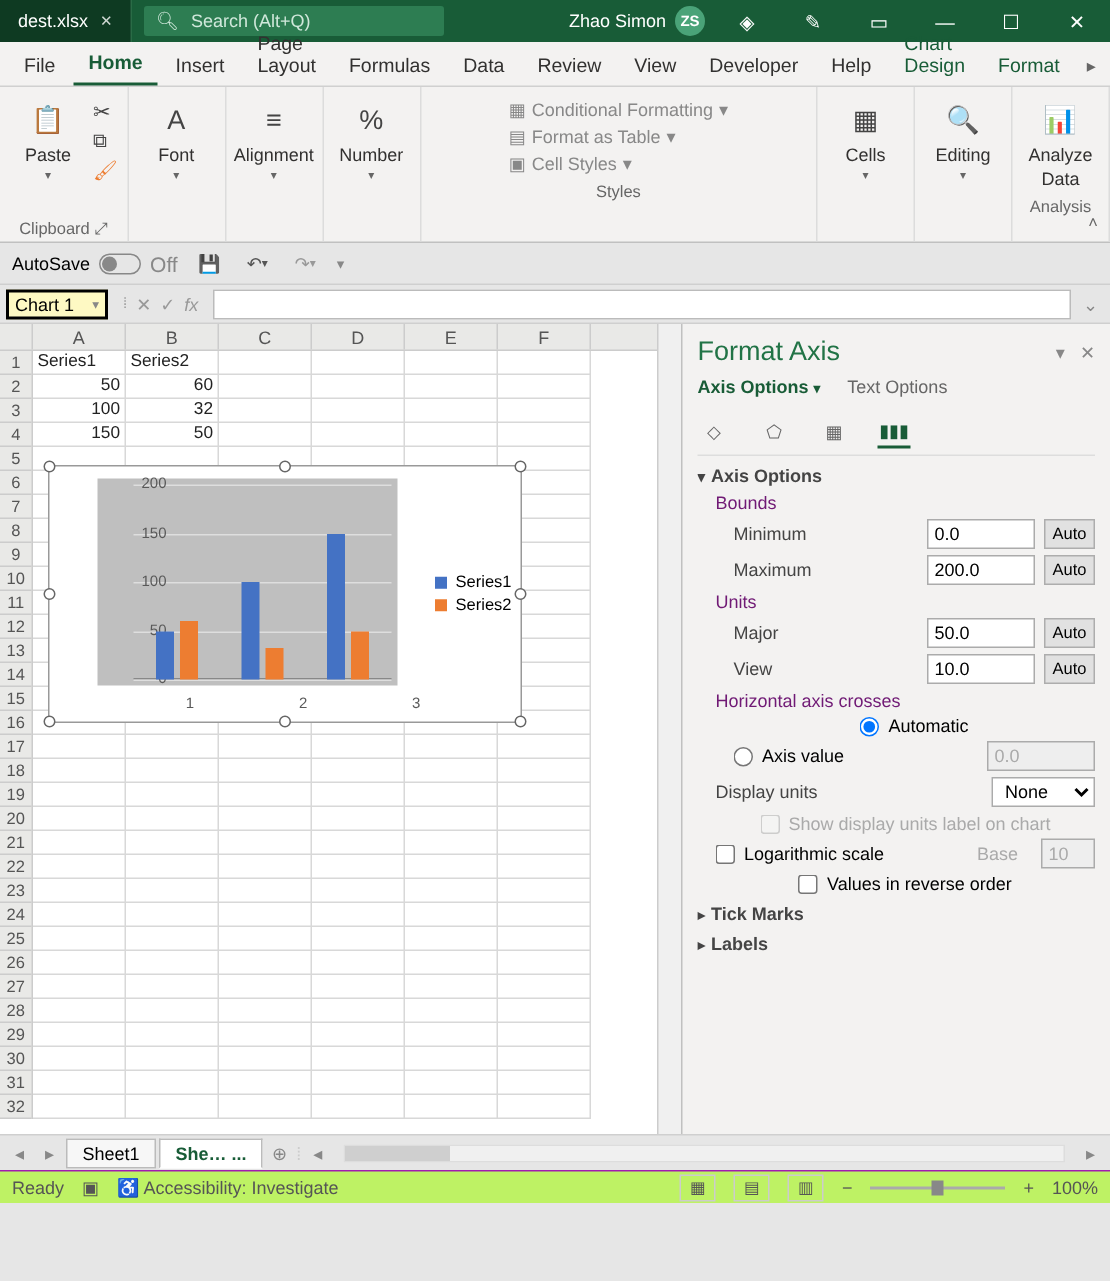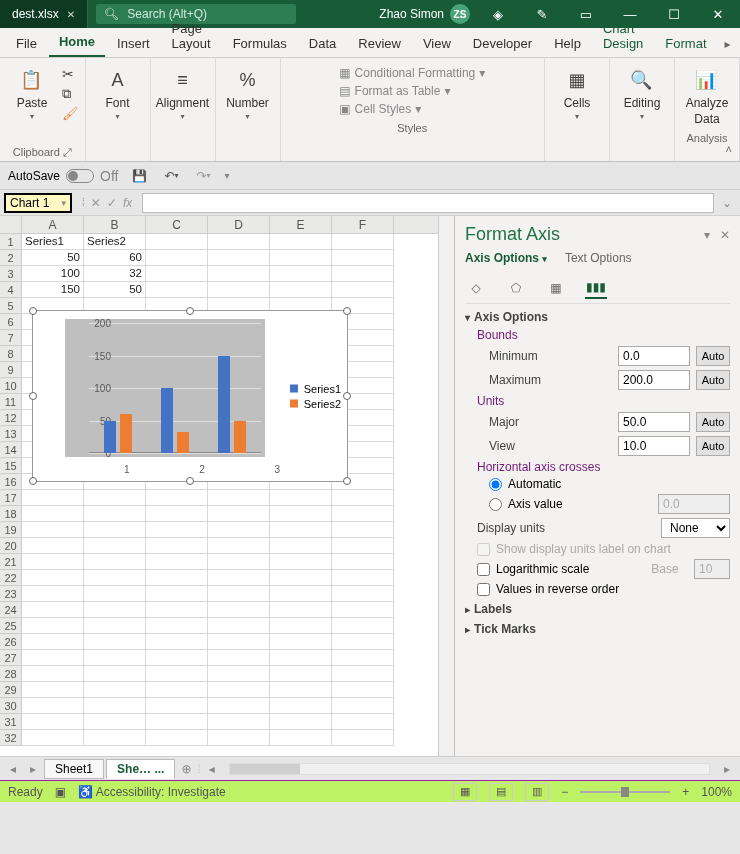--- a/index.html
+++ b/index.html
@@ -94,21 +94,21 @@
   .pane-body { flex:1; overflow:auto; margin-top:6px; position:relative;}
   .sect { margin-bottom:6px;}
   .sect-head { font-weight:600; font-size:12px; color:#444;}
   .sect-head .arrow { font-size:10px; margin-right:4px;}
   .field-row { display:flex; align-items:center; margin:4px 0 4px 12px; gap:6px;}
   .flabel { flex:1; font-size:12px; color:#444;}
   .sublabel { font-size:12px; color:#701a75; margin:4px 0 2px 12px;}
   .finput { width:72px; height:20px; border:1px solid #ababab; background:#fff; font-size:12px; padding:0 4px;}
   .finput[disabled] { background:#eee; color:#aaa;}
   .auto-btn { width:34px; height:20px; background:#e1e1e1; border:1px solid #adadad; font-size:11px; text-align:center; line-height:18px;}
-  .radio-row, .check-row { display:flex; align-items:center; gap:6px; margin:3px 0 3px 24px; font-size:12px;}
+  .radio-row, .check-row { display:flex; align-items:center; gap:6px; margin:3px 0 3px 24px; font-size:12px;justify-content:center;}
   .check-row { margin-left:12px;}
   .pane-select { height:20px; width:69px; border:1px solid #ababab; background:#fff; font-size:12px; padding:0 4px;}
   .disabled { color:#aaa;}
 
   
   .sheet-tabs { background:#e6e6e6; height:24px; display:flex; align-items:center; padding:0 4px; gap:2px; border-top:1px solid #cfcfcf;}
   .nav-btn { width:18px; text-align:center; color:#888;}
   .sheet-tab { padding:2px 10px; font-size:12px; border:1px solid #bbb; background:#f7f7f7;}
   .sheet-tab.active { background:#fff; border-bottom-color:#fff; color:#185c37; font-weight:600;}
   .hscroll-track { flex:1; margin:0 6px; height:12px; background:#f0f0f0; border:1px solid #ddd; position:relative;}
@@ -693,24 +693,24 @@
             <input type="checkbox" disabled="" style="">
             <span>Show display units label on chart</span>
           </div>
         <div class="check-row"><input type="checkbox" style=""><span style="flex:1;">Logarithmic scale</span><span class="disabled">Base</span>&nbsp;<input class="finput" style="width: 36px;" disabled="" value="10"></div>
         <div class="check-row">
             <input type="checkbox" style="">
             <span>Values in reverse order</span>
           </div>
       </div>
       <div class="sect">
+          <div class="sect-head"><span class="arrow">▸</span><span>Tick Marks</span></div>
+        </div>
+      <div class="sect">
           <div class="sect-head"><span class="arrow">▸</span><span>Labels</span></div>
-        </div>
-      <div class="sect">
-          <div class="sect-head"><span class="arrow">▸</span><span>Tick Marks</span></div>
         </div>
     </div>
   </div>
 </div>
 
 <div class="sheet-tabs">
   <div class="nav-btn">◂</div>
   <div class="nav-btn">▸</div>
   <div class="sheet-tab">Sheet1</div>
   <div class="sheet-tab active"><span>She…</span> <span>...</span></div>

